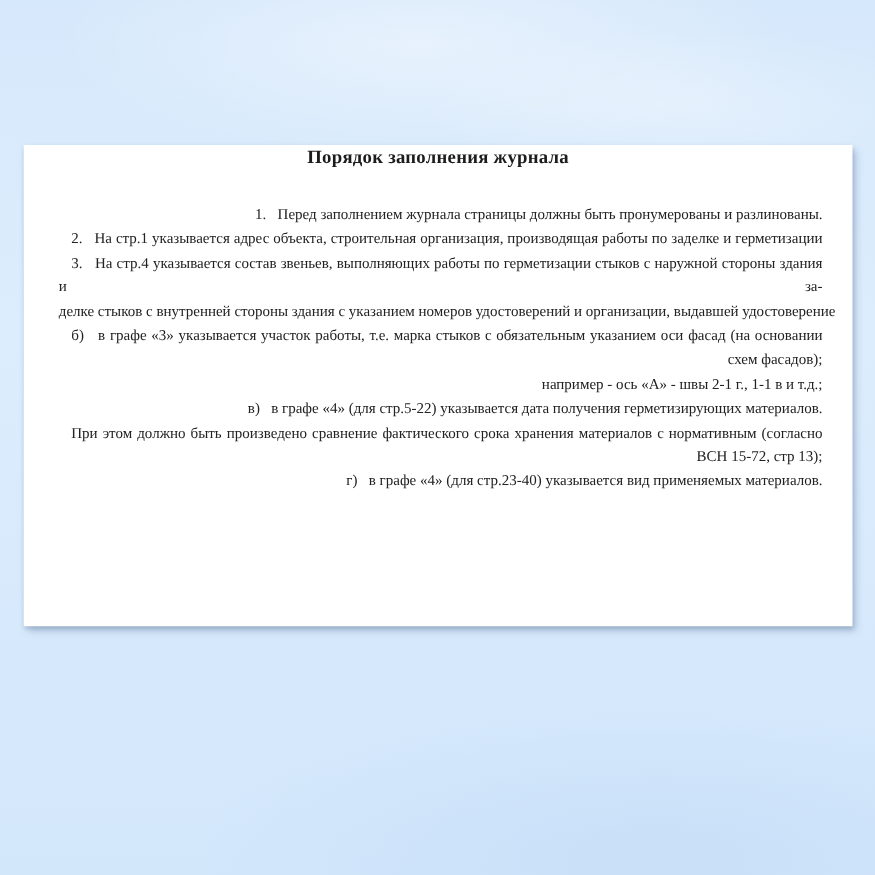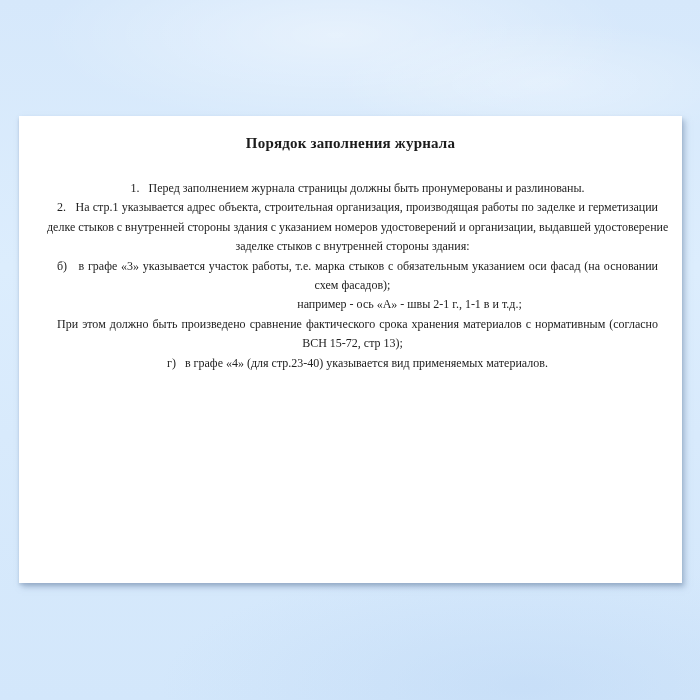--- a/index.html
+++ b/index.html
@@ -18,66 +18,66 @@
       radial-gradient(ellipse 420px 130px at 48% 5%, rgba(255,255,255,0.40), rgba(255,255,255,0) 70%),
       radial-gradient(ellipse 300px 90px at 78% 12%, rgba(255,255,255,0.30), rgba(255,255,255,0) 70%),
       radial-gradient(ellipse 520px 180px at 75% 98%, rgba(186,213,244,0.45), rgba(186,213,244,0) 70%),
       linear-gradient(180deg, #d6e8fb 0%, #dcedfd 38%, #d8eafc 62%, #d3e7fb 100%);
   }
   .page {
     position: absolute;
     left: 19px;
     top: 116px;
     width: 663px;
-    height: 467px;
+    height: 385px;
     background: #ffffff;
     box-shadow: 3px 4px 6px rgba(124,147,178,0.55), 0 2px 3px rgba(124,147,178,0.35);
     box-sizing: border-box;
-    padding-top: 17px;
     overflow: hidden;
   }
   .title {
     text-align: center;
     font-weight: 700;
     font-size: 15px;
     line-height: 20px;
     letter-spacing: 0.2px;
     color: #1c1c1c;
   }
   .docbody {
     margin: 26px 24px 0 28px;
     font-size: 12px;
     line-height: 19.4px;
     color: #222222;
   }
   .ln {
     white-space: nowrap;
-    text-align: center;
+    text-align: right;
   }
   .ln.ind { text-indent: 10px; }
   .ln.just {
     white-space: normal;
     text-align: justify;
     text-align-last: justify;
     font-family: Liberation Serif, serif;
   }
   .ln.ex { margin-left: 114px; }
 </style>
 </head>
 <body>
 
 <div class="bg">
   <div class="page">
     <div class="title">Порядок заполнения журнала</div>
     <div class="docbody">
       <div class="ln ind">1.&nbsp;&nbsp;&nbsp;Перед заполнением журнала страницы должны быть пронумерованы и разлинованы.</div>
       <div class="ln ind just">2.&nbsp;&nbsp;&nbsp;На стр.1 указывается адрес объекта, строительная организация, производящая работы по заделке и герметизации</div>
+      <div class="ln ind just">3.&nbsp;&nbsp;&nbsp;На стр.4 указывается состав звеньев, выполняющих работы по герметизации стыков с наружной стороны здания и за-</div>
       <div class="ln">делке стыков с внутренней стороны здания с указанием номеров удостоверений и организации, выдавшей удостоверение</div>
-      <div class="ln">заделке стыков с внутренней стороны здания:</div>
       <div class="ln ind just">б)&nbsp;&nbsp;&nbsp;в графе «3» указывается участок работы, т.е. марка стыков с обязательным указанием оси фасад (на основании</div>
       <div class="ln">схем фасадов);</div>
       <div class="ln ex">например - ось «А» - швы 2-1 г., 1-1 в и т.д.;</div>
+      <div class="ln ind">в)&nbsp;&nbsp;&nbsp;в графе «4» (для стр.5-22) указывается дата получения герметизирующих материалов.</div>
       <div class="ln ind just">При этом должно быть произведено сравнение фактического срока хранения материалов с нормативным (согласно</div>
       <div class="ln">ВСН 15-72, стр 13);</div>
       <div class="ln ind">г)&nbsp;&nbsp;&nbsp;в графе «4» (для стр.23-40) указывается вид применяемых материалов.</div>
     </div>
   </div>
 </div>
 
 </body></html>

